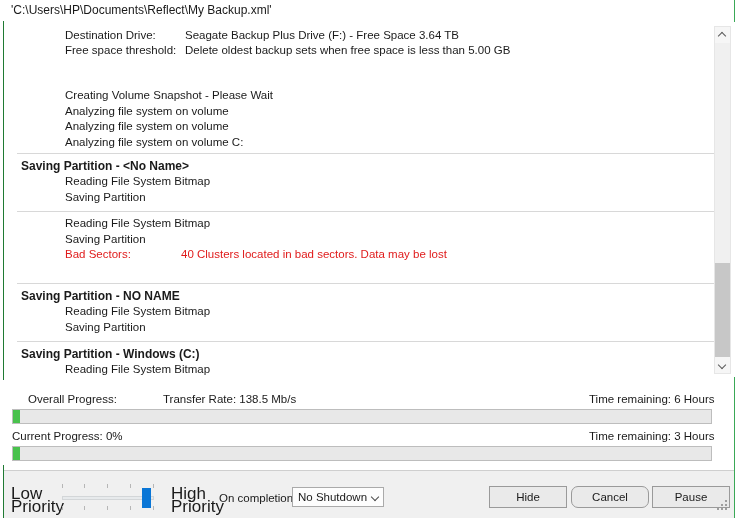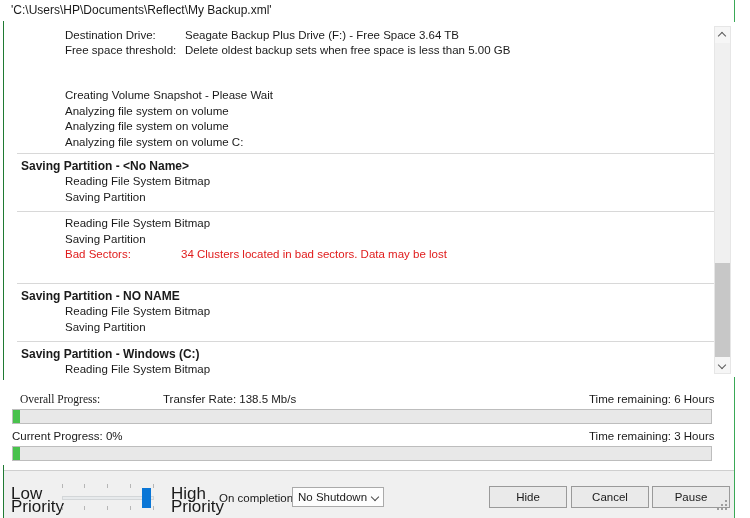--- a/index.html
+++ b/index.html
@@ -342,21 +342,21 @@
     font-family: "Liberation Sans", sans-serif;
     font-size: 11.5px;
     color: #1a1a1a;
     display: flex;
     align-items: center;
     justify-content: center;
     padding: 0;
     cursor: default;
   }
   #btn-hide { left: 489px; }
-  #btn-cancel { left: 571px; }
+  #btn-cancel { left: 571px; border-radius: 7px; }
   #btn-pause { left: 652px; }
 
   .grip {
     position: absolute;
     left: 717px;
     top: 500px;
     width: 12px;
     height: 12px;
   }
   .grip i {
@@ -405,21 +405,21 @@
         <div class="pline">Reading File System Bitmap</div>
         <div class="pline">Saving Partition</div>
       </div>
 
       <div class="sep" style="top:189px;"></div>
       <div class="pgroup" style="top:194px;">
         <div class="pline">Reading File System Bitmap</div>
         <div class="pline">Saving Partition</div>
         <div class="badrow" style="color: rgb(224, 27, 27);">
           <span class="bk">Bad Sectors:</span>
-          <span class="bv">34 Clusters located in bad sectors. Data may be lost</span>
+          <span class="bv">40 Clusters located in bad sectors. Data may be lost</span>
         </div>
       </div>
 
       <div class="sep" style="top:261px;"></div>
       <div class="pgroup" style="top:266px;">
         <div class="ptitle">Saving Partition - NO NAME</div>
         <div class="pline">Reading File System Bitmap</div>
         <div class="pline">Saving Partition</div>
       </div>
 
@@ -437,21 +437,21 @@
     <div class="sb-btn up">
       <span class="sb-arrow"></span>
     </div>
     <div class="sb-thumb"></div>
     <div class="sb-btn down">
       <span class="sb-arrow dn"></span>
     </div>
   </div>
 
   <div class="progress-area">
-    <div class="prow-label" style="left:20px; top:13px;font-family:Liberation Serif, serif;">Overall Progress:</div>
+    <div class="prow-label" style="left:28px; top:13px;">Overall Progress:</div>
     <div class="prow-label" style="left:163px; top:13px;">Transfer Rate: 138.5 Mb/s</div>
     <div class="prow-label" style="left:589px; top:13px;">Time remaining: 6 Hours</div>
     <div class="pbar" id="overall-bar" style="left:12px; top:29px; width:700px;">
       <div class="fill" style="width: 1%; background: rgb(73, 194, 77);"></div>
     </div>
 
     <div class="prow-label" style="left:12px; top:50px;">Current Progress:  0%</div>
     <div class="prow-label" style="left:589px; top:50px;">Time remaining: 3 Hours</div>
     <div class="pbar" id="current-bar" style="left:12px; top:66px; width:700px;">
       <div class="fill" style="width: 1%; background: rgb(73, 194, 77);"></div>

